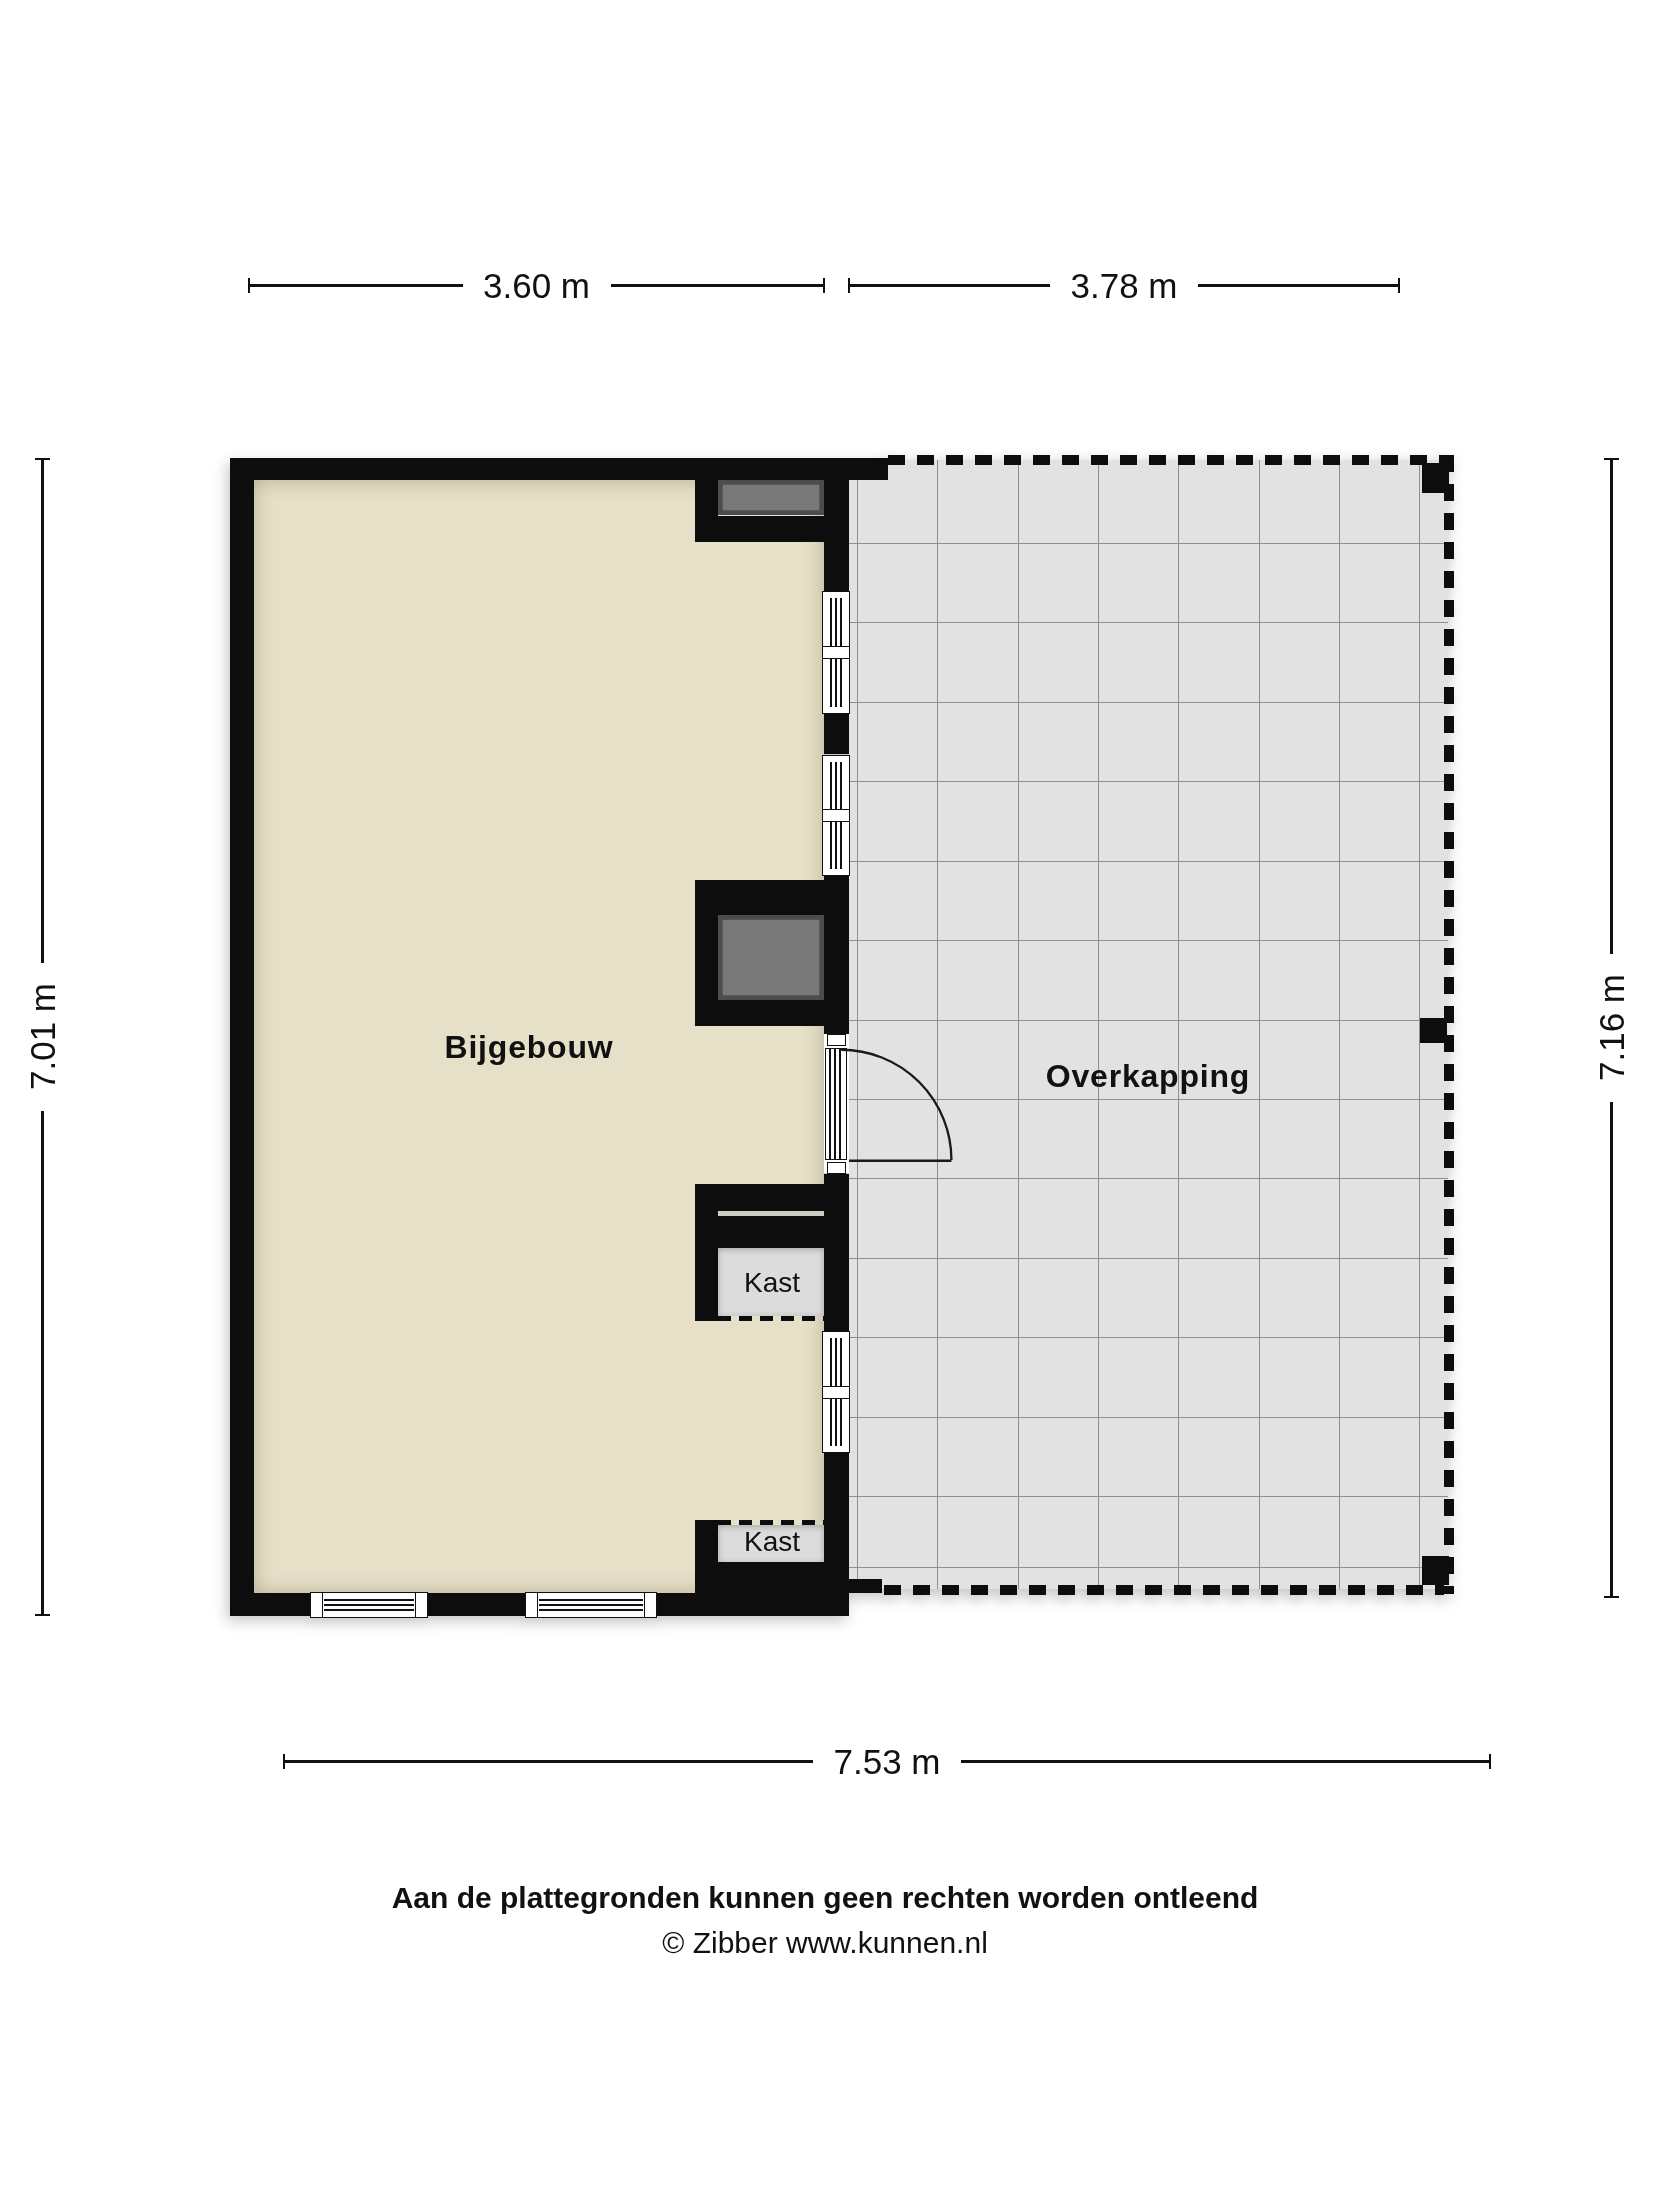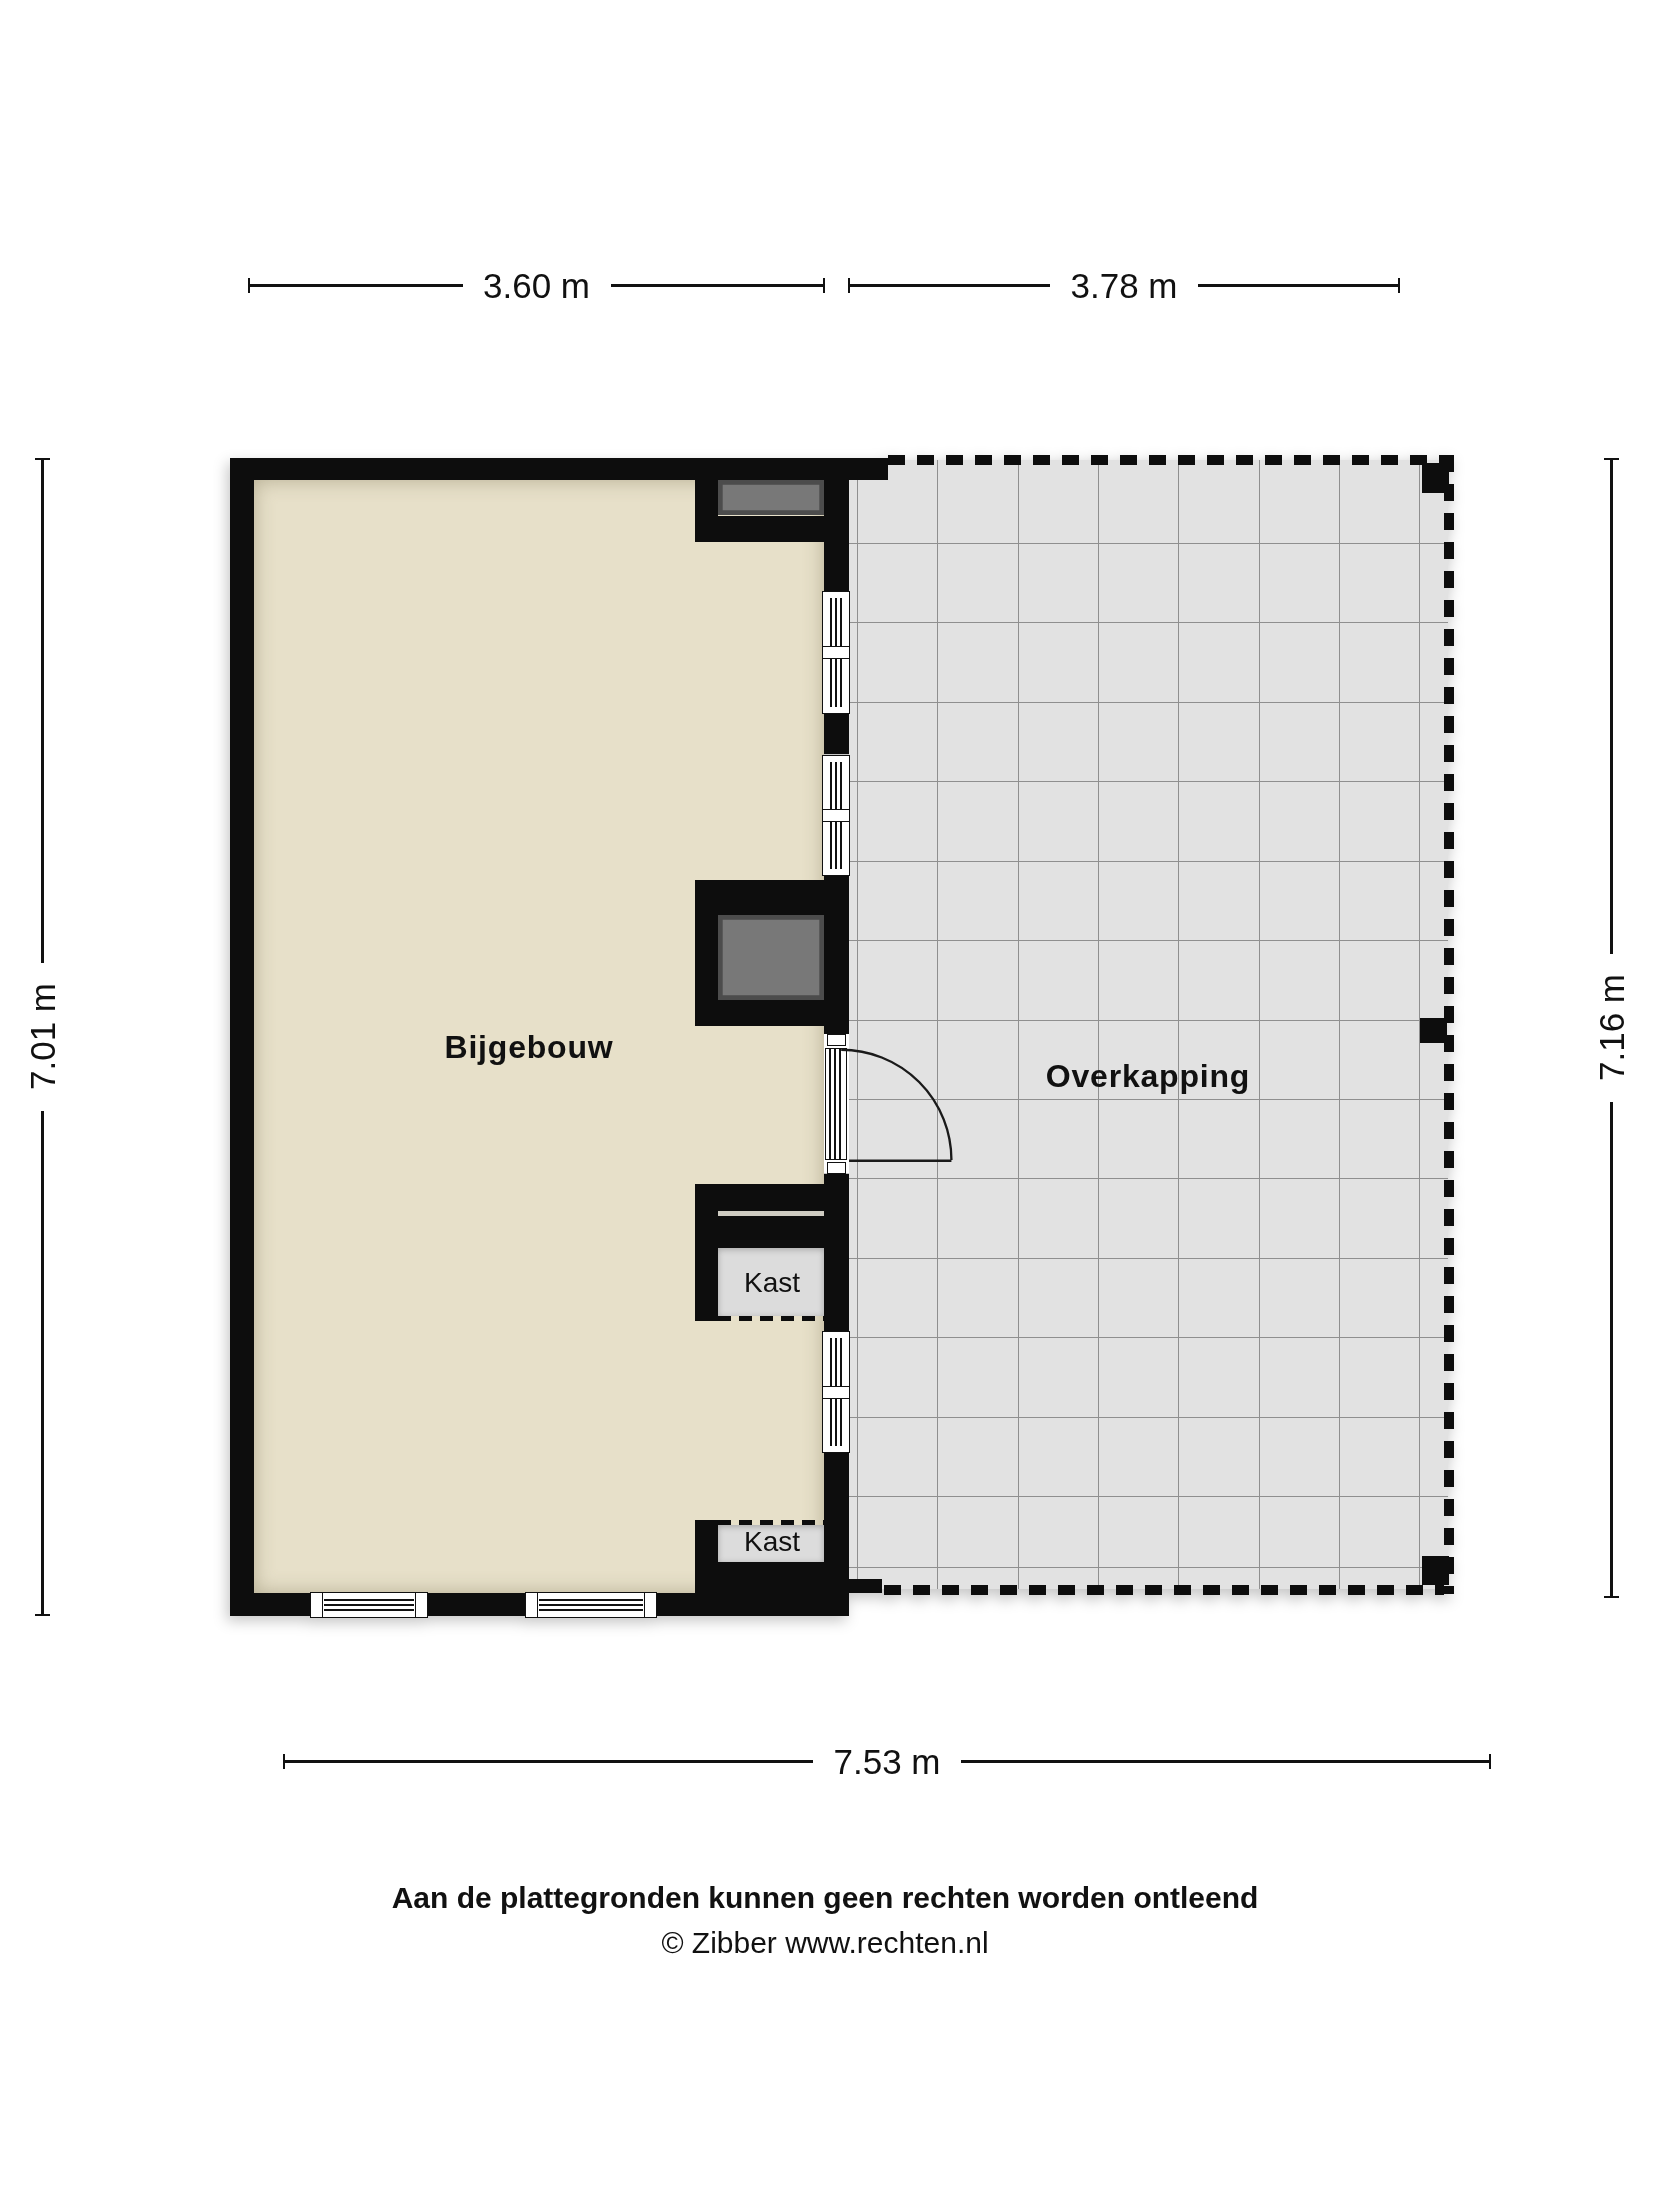--- a/index.html
+++ b/index.html
@@ -207,16 +207,16 @@
 
   <div class="dim-h" style="left:247px;top:1752px;width:1208px;margin-left:36px;">
     <div class="tick"></div>
     <div class="line"></div>
     <div class="lbl">7.53 m</div>
     <div class="line"></div>
     <div class="tick"></div>
   </div>
 
   <div class="footer-line" style="top:1881px;font-weight:bold;">Aan de plattegronden kunnen geen rechten worden ontleend</div>
-  <div class="footer-line" style="top:1926px;">© Zibber www.rechten.nl</div>
+  <div class="footer-line" style="top:1926px;">© Zibber www.kunnen.nl</div>
 
 </div>
 
 
 </body></html>

